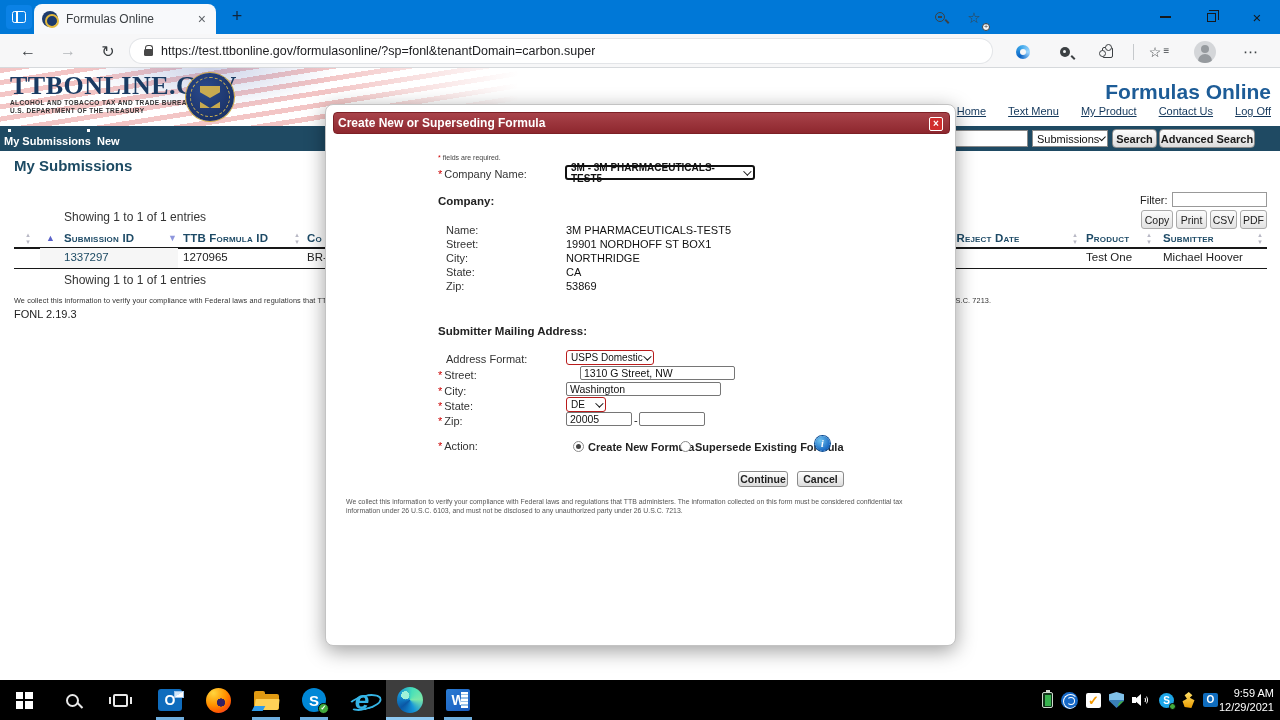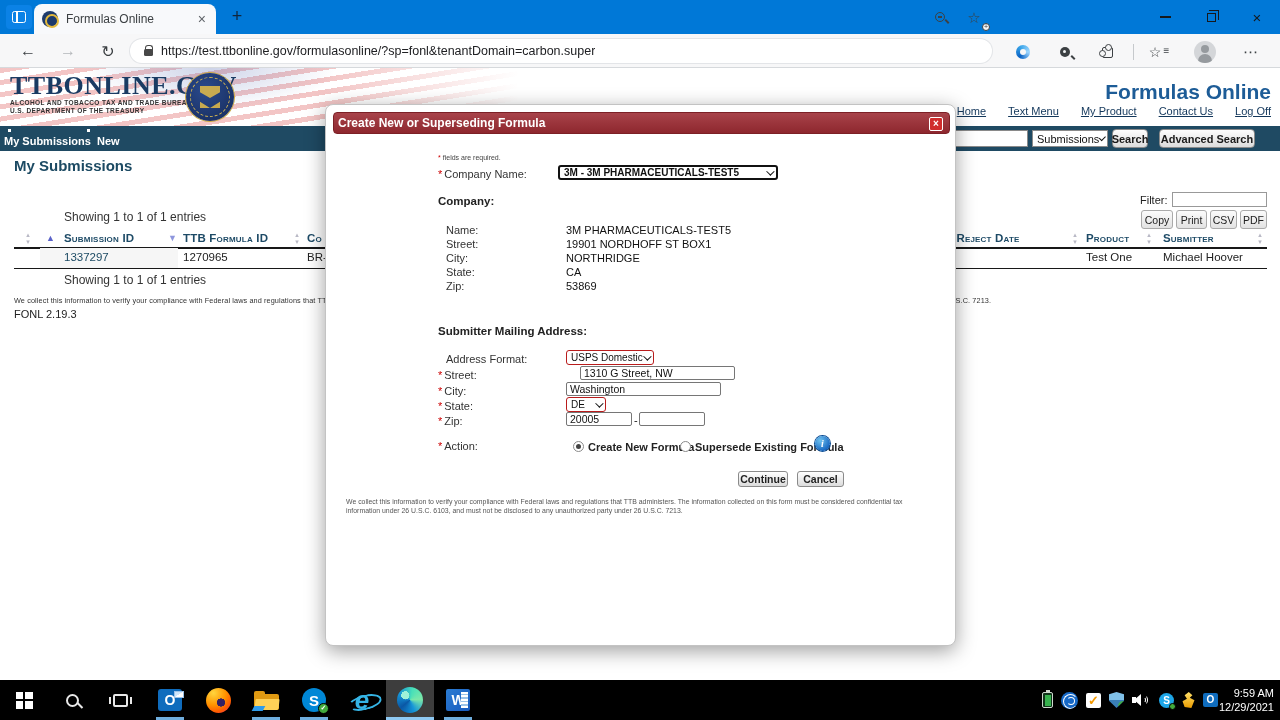--- a/index.html
+++ b/index.html
@@ -250,21 +250,21 @@
   <div class="navbar">
     <div class="nav-dot" style="left:8px;"></div>
     <div class="nav-dot" style="left:87px;"></div>
     <div class="nav-item" style="left:4px;">My Submissions</div>
     <div class="nav-item" style="left:97px;">New</div>
     <input class="nav-search-input" value="" style="">
     <div class="nav-select">
       <span>Submissions</span>
       <span class="chev"></span>
     </div>
-    <div class="nav-btn" style="left:1112px;width:36px;">Search</div>
+    <div class="nav-btn" style="left:1112px;width:45px;">Search</div>
     <div class="nav-btn" style="left:1159px;width:96px;">Advanced Search</div>
   </div>
 
   <div class="page-title">My Submissions</div>
   <div class="filter-label">Filter:</div>
   <input class="filter-input" value="" style="">
   <div class="export-btn" style="left:1141px;width:32px;">Copy</div>
   <div class="export-btn" style="left:1176px;width:31px;">Print</div>
   <div class="export-btn" style="left:1210px;width:27px;">CSV</div>
   <div class="export-btn" style="left:1240px;width:27px;">PDF</div>
@@ -299,21 +299,21 @@
 
   <div class="modal">
     <div class="modal-titlebar">
       <div class="modal-title">Create New or Superseding Formula</div>
       <div class="modal-close">×</div>
     </div>
 
     <div class="m-req-note"><span class="req">*</span><span>fields are required.</span></div>
 
     <div class="m-label" style="left:112px;top:63px;"><span class="req">*</span><span>Company Name:</span></div>
-    <div class="m-select focused" style="left:232px;top:60px;width:220px;">
+    <div class="m-select focused" style="left:239px;top:60px;width:190px;">
       <span>3M - 3M PHARMACEUTICALS-TEST5</span>
       <span class="mini-chev"></span>
     </div>
 
     <div class="m-section" style="left:112px;top:90px;">Company:</div>
     <div class="m-label" style="left:120px;top:119px;">Name:</div>
     <div class="m-value" style="left:240px;top:119px;">3M PHARMACEUTICALS-TEST5</div>
     <div class="m-label" style="left:120px;top:133px;">Street:</div>
     <div class="m-value" style="left:240px;top:133px;">19901 NORDHOFF ST BOX1</div>
     <div class="m-label" style="left:120px;top:147px;">City:</div>

